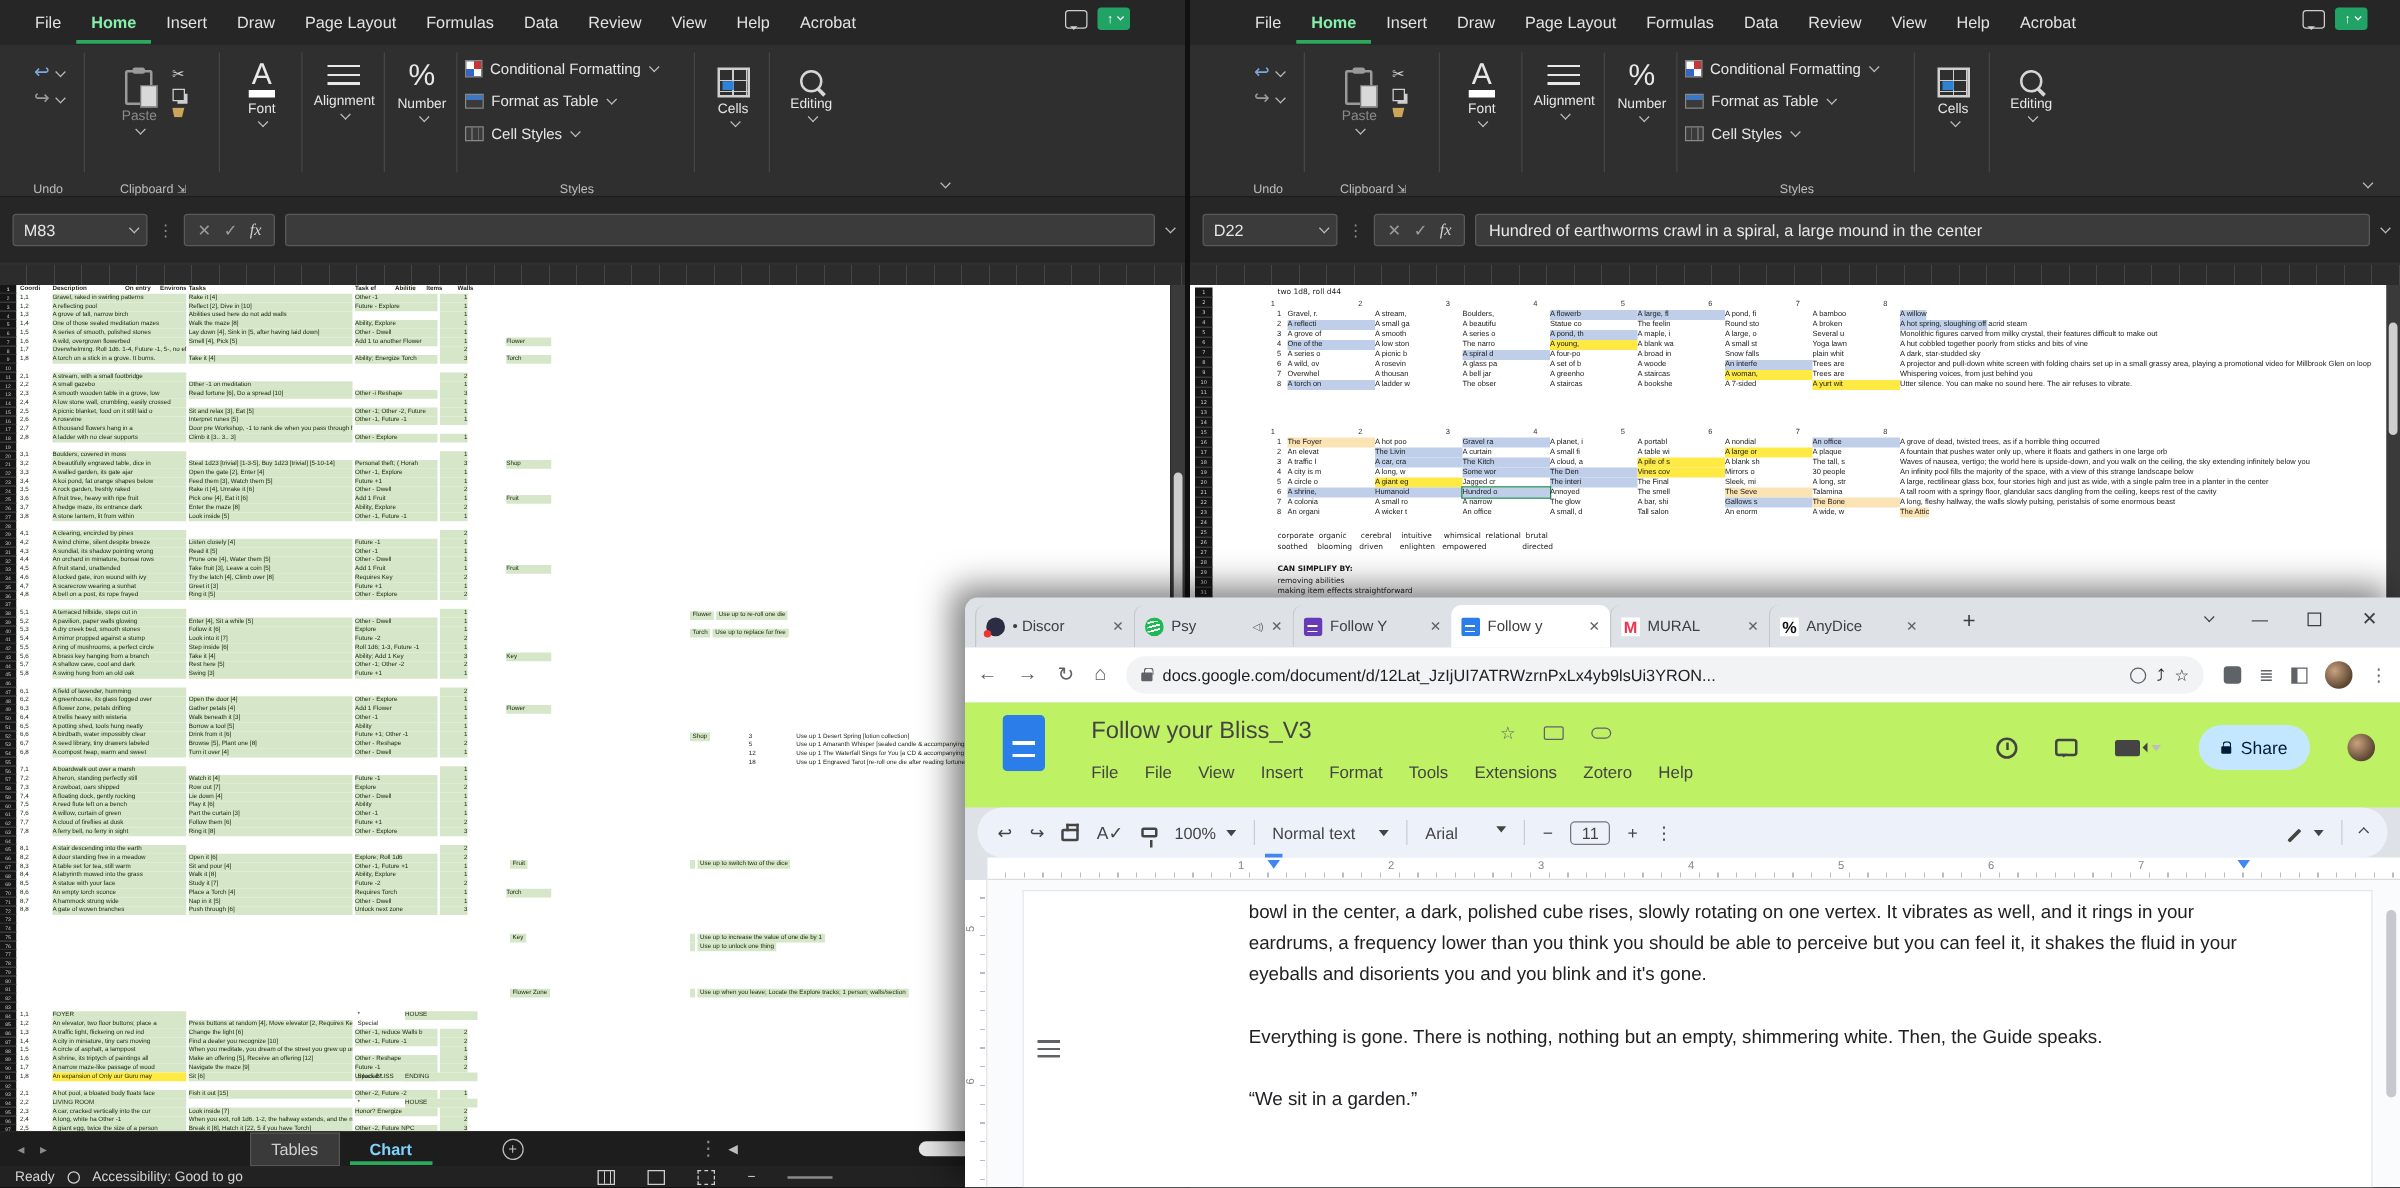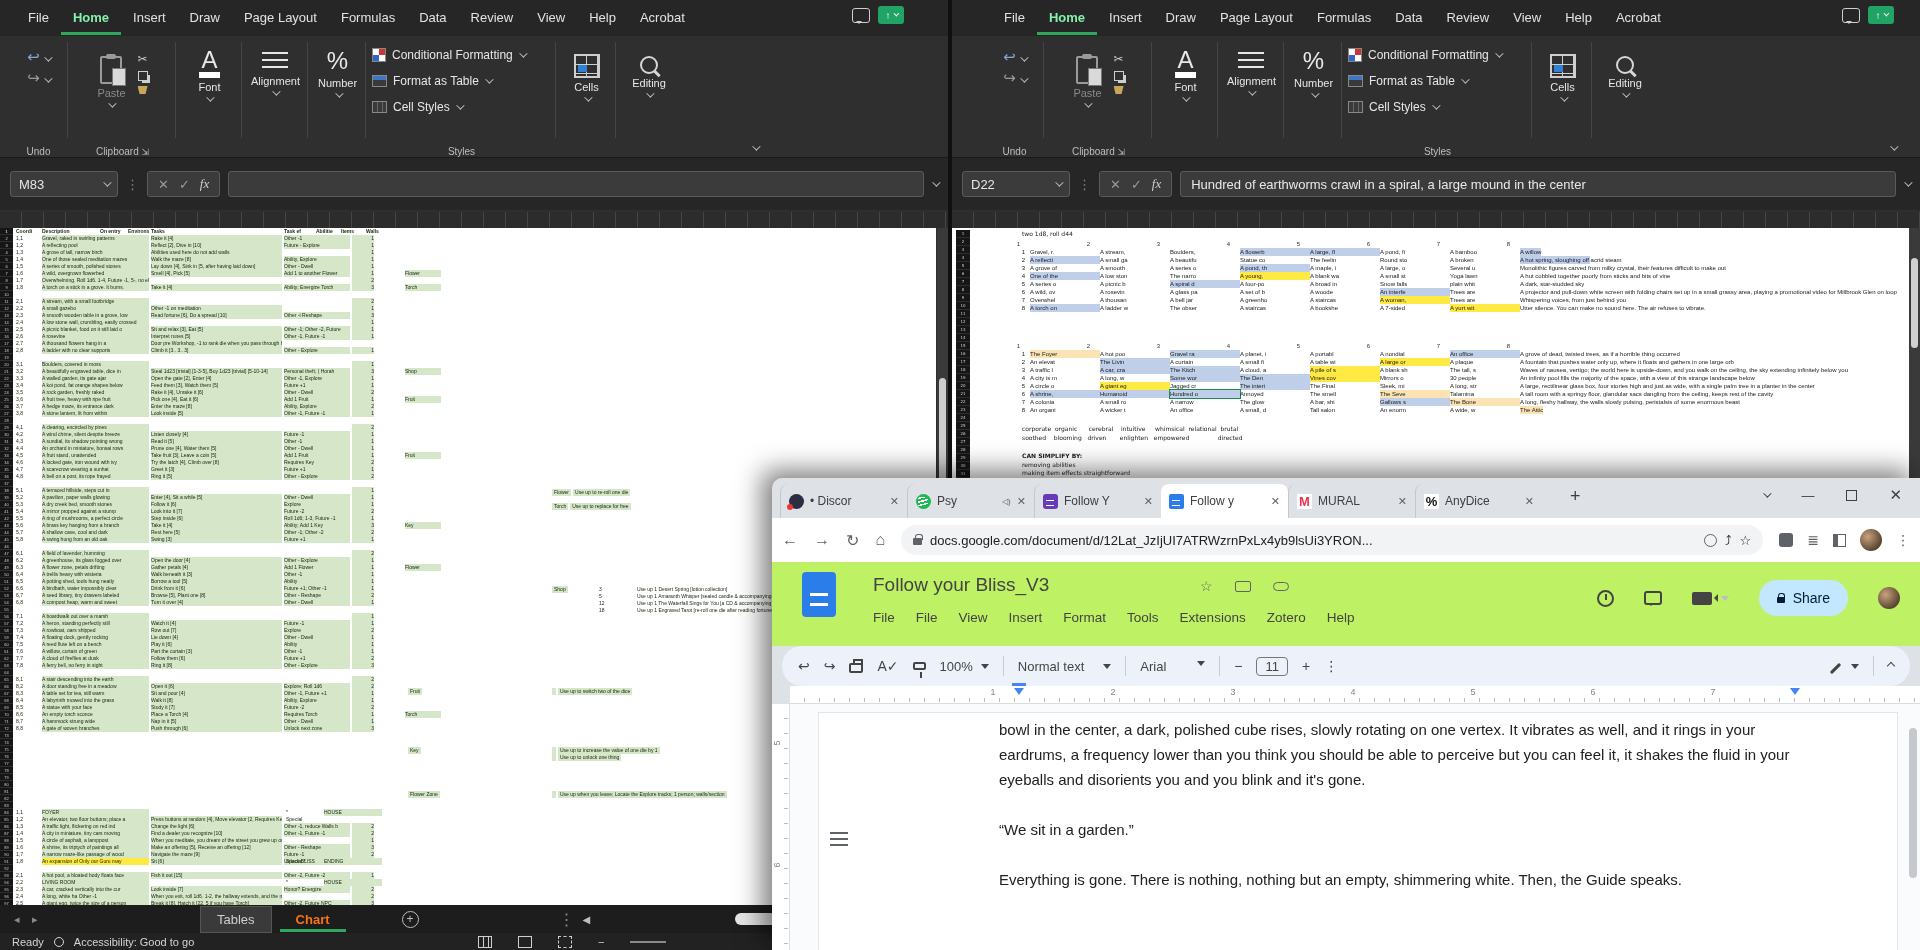--- a/index.html
+++ b/index.html
@@ -97,21 +97,21 @@
   .hy{background-image:linear-gradient(#ffe943,#ffe943);}
   .ho{background-image:linear-gradient(#fbe3b3,#fbe3b3);}
   .hsel{background-image:linear-gradient(#bfcfea,#bfcfea);outline:1.5px solid #1a8a50;}
   .rsline{position:absolute;left:70px;white-space:pre;font-family:"DejaVu Sans",sans-serif;font-size:6px;color:#1a1a1a;}
 
   
   .sheettabs{position:absolute;left:0;right:0;top:905px;height:28px;background:#1d1d1d;display:flex;align-items:center;color:#cfcfcf;}
   .stnav{color:#8a8a8a;font-size:11px;margin-left:14px;width:18px;}
   .stab{font-size:13px;padding:5px 16px;}
   .stab.inactive{background:#3a3a3a;border:1px solid #555;margin-left:150px;}
-  .stab.active{color:#f97316;font-weight:bold;box-shadow:inset 0 -3px 0 #2EA85C;margin-left:8px;}
+  .stab.active{color:#7dd3fc;font-weight:bold;box-shadow:inset 0 -3px 0 #2EA85C;margin-left:8px;}
   .addsheet{width:17px;height:17px;border:1.5px solid #bdbdbd;border-radius:50%;color:#bdbdbd;font-size:12px;line-height:14px;text-align:center;margin-left:56px;}
   .hsb{position:absolute;left:735px;top:8px;height:12px;width:205px;border-radius:6px;background:#e6e6e6;}
   .statusbar{position:absolute;left:0;right:0;top:933px;height:17px;background:#222;color:#d4d4d4;font-size:11px;display:flex;align-items:center;gap:10px;padding-left:12px;}
   .ic-acc{width:10px;height:10px;border:1.2px solid #d4d4d4;border-radius:50%;position:relative;}
   .viewics{position:absolute;left:478px;display:flex;gap:26px;align-items:center;}
   .vic{width:14px;height:12px;border:1.5px solid #cfcfcf;}
   .vic.grid{background:repeating-linear-gradient(90deg,#0000 0 4px,#cfcfcf 4px 5px);}
 
   
   #browser{position:absolute;left:772px;top:478px;width:1148px;height:472px;background:#dee1e6;border-top-left-radius:10px;box-shadow:-10px -8px 26px rgba(0,0,0,.5);overflow:hidden;}
@@ -2079,22 +2079,22 @@
     </div>
     <div class="vruler">
       <span style="top:34px;">5</span>
       <span style="top:156px;">6</span>
     </div>
     <div class="docarea">
       <div class="page">
         <div class="dtext">
 
         <p>bowl in the center, a dark, polished cube rises, slowly rotating on one vertex. It vibrates as well, and it rings in your eardrums, a frequency lower than you think you should be able to perceive but you can feel it, it shakes the fluid in your eyeballs and disorients you and you blink and it's gone.</p>
+            <p>Everything is gone. There is nothing, nothing but an empty, shimmering white. Then, the Guide speaks.</p>
             <p>“We sit in a garden.”</p>
-            <p>Everything is gone. There is nothing, nothing but an empty, shimmering white. Then, the Guide speaks.</p>
           </div>
       </div>
       <span class="outlineic"></span>
       <div class="dscroll"></div>
     </div>
   </div>
 
 </div>
 
 </body></html>

